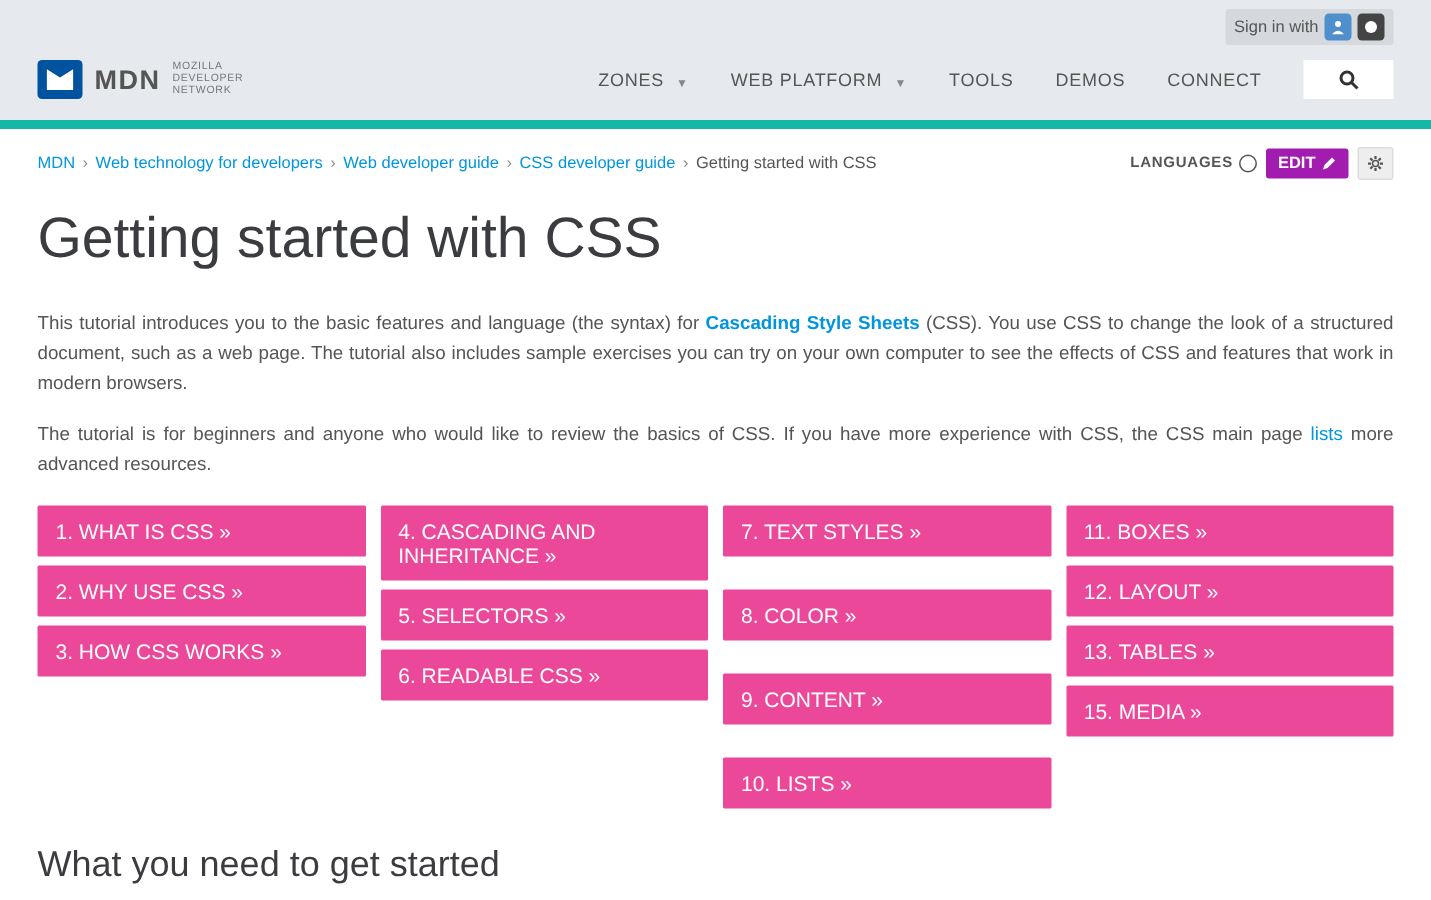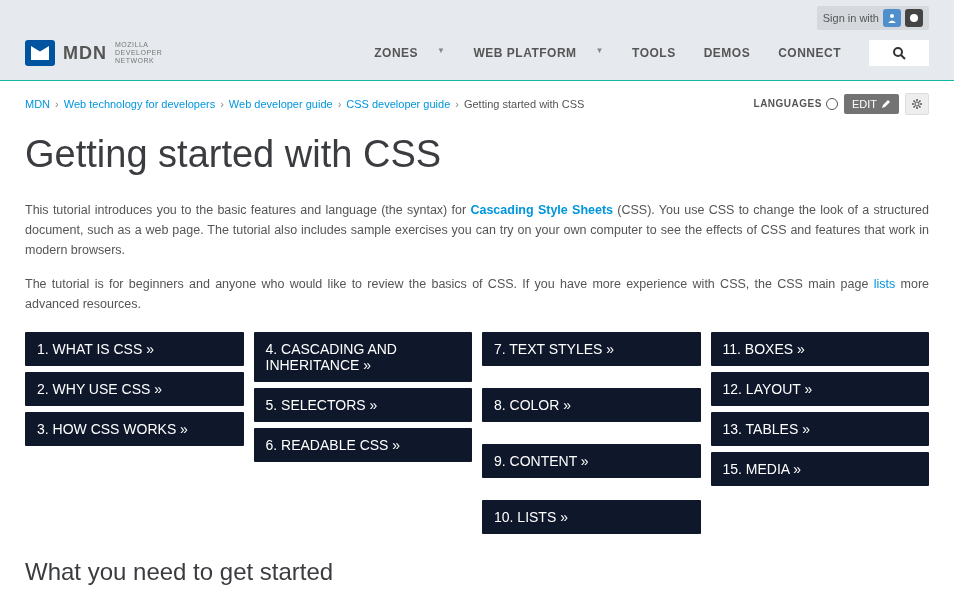--- a/index.html
+++ b/index.html
@@ -1,50 +1,50 @@
 <!DOCTYPE html>
 <html><head>
 <meta charset="utf-8">
 <style>
 *{margin:0;padding:0;box-sizing:border-box}
 body{font-family:Arial,Helvetica,sans-serif;color:#333;font-size:13px;background:#fff}
-.topbar{background:#e6e9ed;border-bottom:1px solid #14b8a6}
+.topbar{background:#e6e9ed;border-bottom:6px solid #14b8a6}
 .topbar-inner{max-width:920px;margin:0 auto;padding:0 8px}
 .signin-row{display:flex;justify-content:flex-end;padding:6px 0 2px}
 .signin-box{background:#d5d8dc;padding:3px 6px;border-radius:2px;display:flex;align-items:center;gap:4px}
 .signin-box span{font-size:11px;color:#555}
 .signin-icon{width:18px;height:18px;border-radius:3px;display:inline-flex;align-items:center;justify-content:center}
 .signin-icon.persona{background:#4f8fcb}
 .signin-icon.github{background:#444}
 .navbar{display:flex;align-items:center;justify-content:space-between;padding:8px 0 14px}
 .logo{display:flex;align-items:center;gap:8px}
 .logo-icon{width:30px;height:26px;background:#00539f;border-radius:3px;position:relative}
 .logo-icon::after{content:"";position:absolute;top:6px;left:6px;width:18px;height:14px;background:#fff;clip-path:polygon(0 0,50% 40%,100% 0,100% 100%,0 100%)}
 .logo-text{font-weight:bold;font-size:18px;color:#555;letter-spacing:1px}
 .logo-sub{font-size:7px;color:#777;letter-spacing:0.5px;line-height:1.1}
 .nav-menu{display:flex;align-items:center;gap:28px}
-.nav-item{font-size:12px;font-weight:bold;color:#555;letter-spacing:0.5px;cursor:pointer;display:flex;align-items:flex-start;gap:19px}
+.nav-item{font-size:12px;font-weight:normal;color:#555;letter-spacing:0.5px;cursor:pointer;display:flex;align-items:flex-end;gap:8px}
 .dd{font-size:8px;color:#888}
 .search-box{width:60px;height:26px;background:#fff;border:none;display:flex;align-items:center;justify-content:center}
 .content{max-width:920px;margin:0 auto;padding:12px 8px}
 .breadcrumb-row{display:flex;justify-content:space-between;align-items:center;margin-bottom:18px}
 .breadcrumb{font-size:11px;color:#555;display:flex;flex-wrap:wrap;gap:2px}
 .breadcrumb a{color:#0095dd;text-decoration:none}
 .breadcrumb .sep{color:#888;margin:0 3px}
 .actions{display:flex;align-items:center;gap:6px}
 .lang{font-size:10px;font-weight:bold;color:#555;letter-spacing:0.5px;display:flex;align-items:flex-start;gap:4px}
 .globe{width:12px;height:12px;border:1.5px solid #555;border-radius:50%;position:relative}
-.edit-btn{background:#737373;color:#fff;font-size:11px;font-weight:normal;padding:4px 8px;border-radius:2px;display:flex;align-items:center;gap:4px;cursor:pointer}
+.edit-btn{background:#a21caf;color:#fff;font-size:11px;font-weight:bold;padding:4px 8px;border-radius:2px;display:flex;align-items:center;gap:4px;cursor:pointer}
 .gear-btn{background:#eee;border:1px solid #ddd;width:24px;height:22px;display:flex;align-items:center;justify-content:center;border-radius:2px;cursor:pointer}
 h1{font-size:38px;font-weight:normal;color:#3b3c40;margin-bottom:24px}
 .intro{font-size:12.5px;line-height:1.6;color:#555;text-align:justify;margin-bottom:14px}
 .intro a{color:#0095dd;text-decoration:none;font-weight:normal}
 .link{color:#0095dd;text-decoration:none}
 .toc{display:grid;grid-template-columns:repeat(4,1fr);gap:6px 10px;margin:18px 0 24px}
-.toc-item{background:#0f172a;color:#fff;padding:9px 12px;font-size:14px;cursor:pointer;border-radius:1px}
+.toc-item{background:#ec4899;color:#fff;padding:9px 12px;font-size:14px;cursor:pointer;border-radius:1px}
 h2{font-size:24px;font-weight:normal;color:#3b3c40;margin:12px 0 10px}
 .needs{list-style:disc;padding-left:40px;font-size:12.5px;color:#555;line-height:1.8}
 </style>
 </head>
 <body>
 
 <div class="topbar">
   <div class="topbar-inner">
     <div class="signin-row">
       <div class="signin-box">

